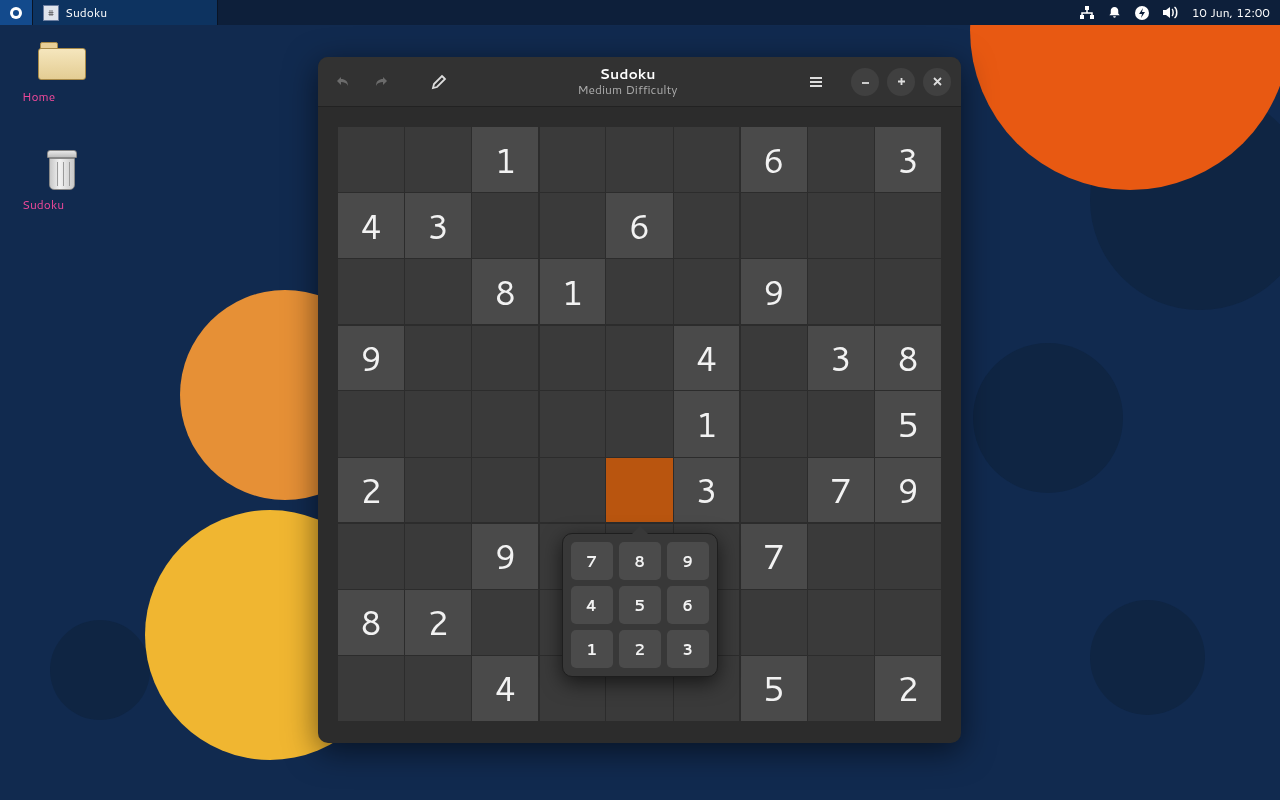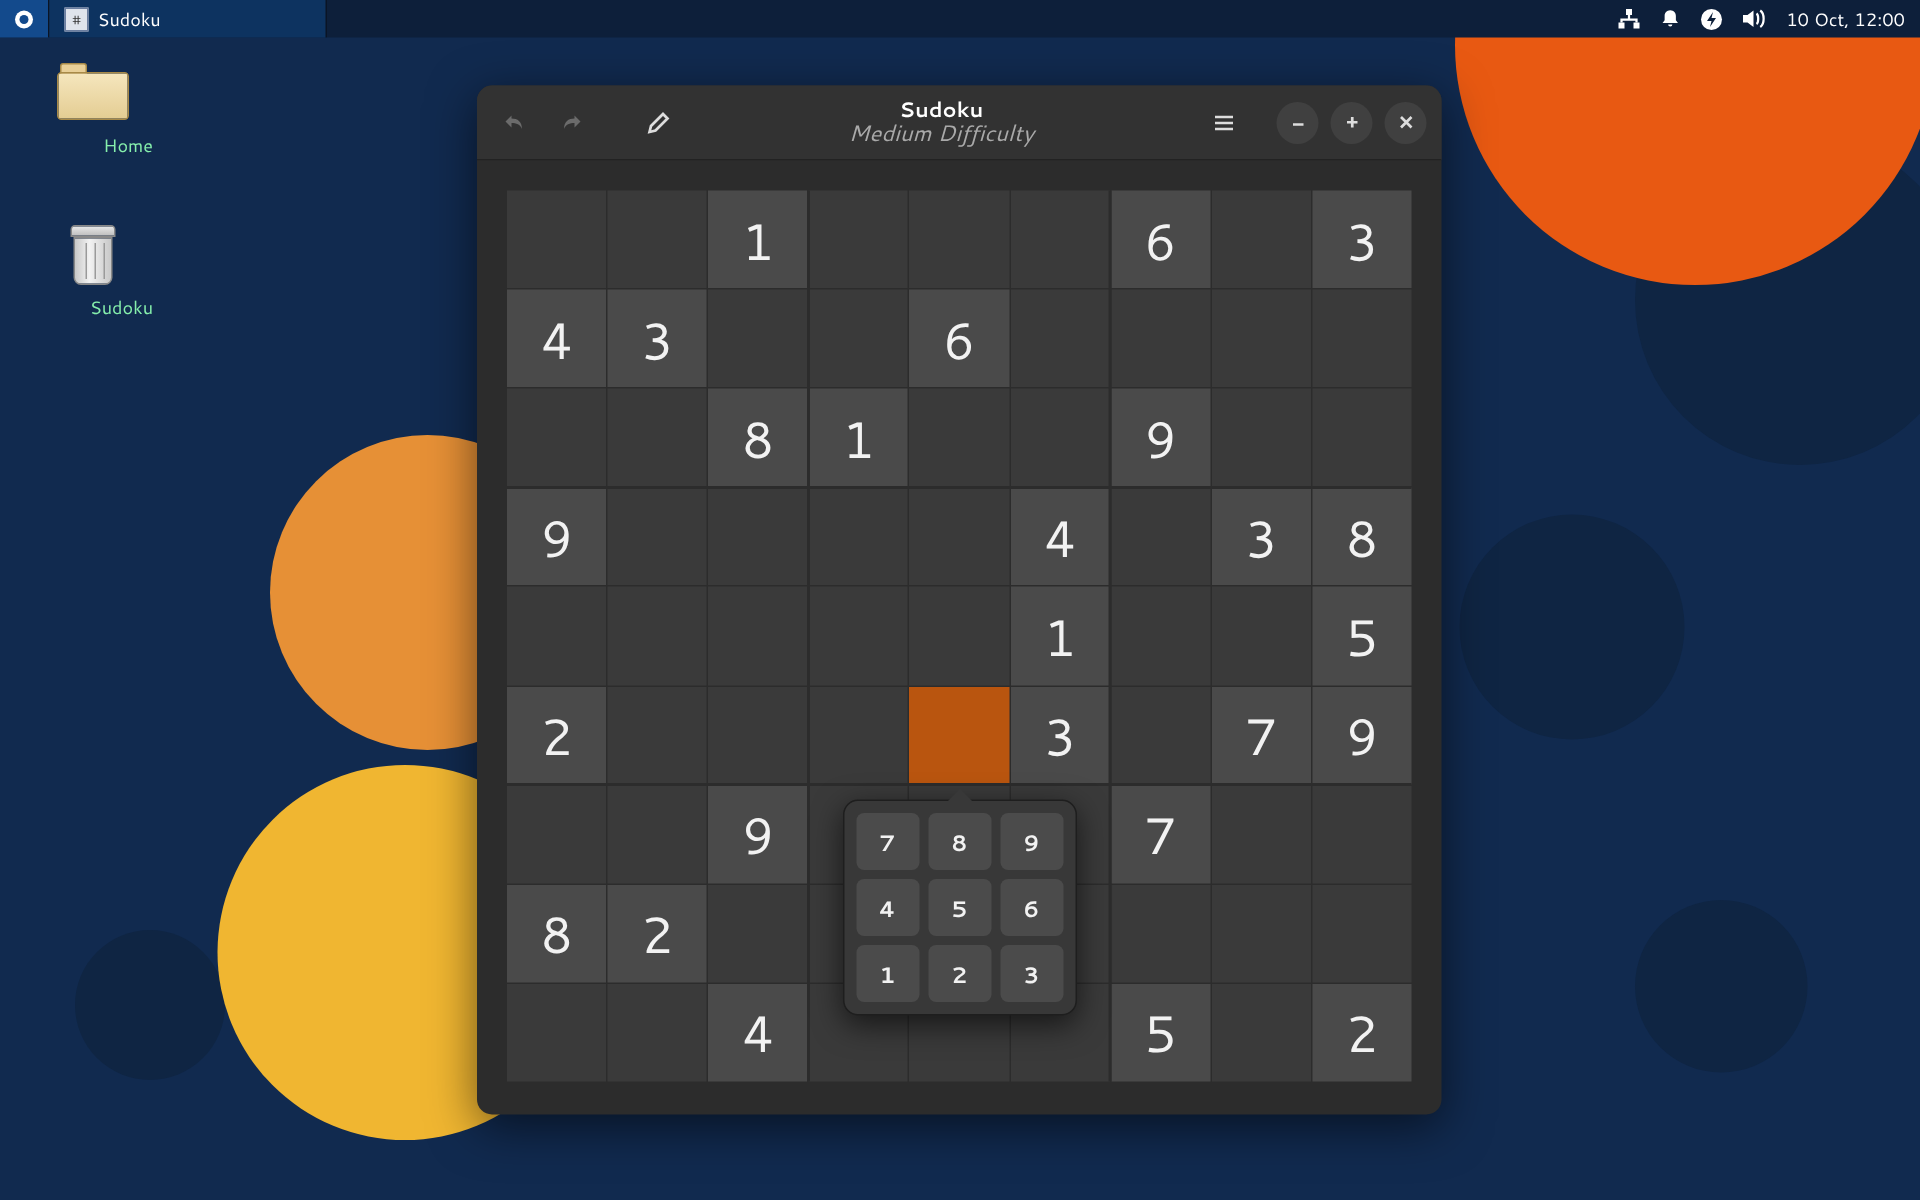--- a/index.html
+++ b/index.html
@@ -19,40 +19,40 @@
   
   .panel { position: absolute; top: 0; left: 0; right: 0; height: 25px; background: #0d1f3a; display: flex; align-items: center; color: #fff; font-size: 12px; }
   .panel .launcher { width: 33px; height: 25px; background: #134a8c; display: flex; align-items: center; justify-content: center; border-right: 1px solid #0a1425; }
   .panel .app { display: flex; align-items: center; gap: 6px; padding: 0 10px; background: #0d3360; height: 100%; border-right: 1px solid #0a1425; min-width: 185px; }
   .panel .app .ic { width: 16px; height: 16px; background: #dfe4ec; border: 1px solid #6b7ea0; display: grid; place-content: center; font-size: 8px; color: #333; }
   .panel .spacer { flex: 1; }
   .panel .tray { display: flex; align-items: center; gap: 12px; padding: 0 10px; height: 100%; }
   .panel svg, .panel .glyph { color: #f2f2f2; fill: #f2f2f2; }
 
   
-  .desktop-icon { position: absolute; width: 80px; text-align: right; color: #86efac; font-size: 12px; }
+  .desktop-icon { position: absolute; width: 80px; text-align: left; color: #ec4899; font-size: 12px; }
   .desktop-icon .ic { width: 48px; height: 40px; margin: 0 auto 6px; }
   .di-home { top: 42px; left: 22px; }
   .di-trash { top: 150px; left: 22px; }
   .folder { position: relative; width: 48px; height: 38px; }
   .folder .tab   { position: absolute; top: 0; left: 2px; width: 18px; height: 8px; background: #e8cf97; border: 1px solid #a88a48; border-radius: 2px 2px 0 0; }
   .folder .body  { position: absolute; top: 6px; left: 0; right: 0; bottom: 0; background: linear-gradient(#f5e6bd,#e4cd93); border: 1px solid #a88a48; border-radius: 3px; }
   .trash { width: 32px; height: 40px; margin: 0 auto; position: relative; }
   .trash .lid { position: absolute; top: 0; left: 1px; right: 1px; height: 8px; background: linear-gradient(#e8e8e8,#bfbfbf); border: 1px solid #888; border-radius: 3px 3px 0 0; }
   .trash .can { position: absolute; top: 8px; left: 3px; right: 3px; bottom: 0; background: linear-gradient(90deg,#c8c8c8,#f2f2f2 40%,#c8c8c8); border: 1px solid #888; border-radius: 0 0 5px 5px; }
   .trash .can::after { content: ""; position: absolute; top: 3px; bottom: 3px; left: 30%; width: 1px; background: #9a9a9a; box-shadow: 6px 0 #9a9a9a, 12px 0 #9a9a9a; }
 
   
   .window { position: absolute; top: 57px; left: 318px; width: 643px; height: 686px; background: #2c2c2c; border-radius: 10px; box-shadow: 0 8px 32px rgba(0,0,0,.55); overflow: visible; }
   .titlebar { height: 50px; background: #323232; border-radius: 10px 10px 0 0; display: flex; align-items: center; padding: 0 10px; gap: 8px; border-bottom: 1px solid #222; }
   .tbtn { width: 30px; height: 30px; border-radius: 5px; display: flex; align-items: center; justify-content: center; color: #ddd; }
   .tbtn.dim { color: #6b6b6b; }
   .titlebar .title-wrap { flex: 1; text-align: center; line-height: 1.1; }
   .titlebar .title { color: #fff; font-size: 14px; font-weight: 600; }
-  .titlebar .subtitle { color: #a9a9a9; font-size: 15px; font-style: italic; }
+  .titlebar .subtitle { color: #a9a9a9; font-size: 12px; }
   .circle-btn { width: 28px; height: 28px; border-radius: 50%; background: #404040; color: #ddd; display: flex; align-items: center; justify-content: center; font-size: 15px; }
   .titlebar svg { display: block; }
 
   
   .board-wrap { padding: 20px 20px 24px; }
   .board { width: 603px; height: 594px; background: #2c2c2c; display: grid; grid-template-columns: repeat(9,1fr); grid-template-rows: repeat(9,1fr); gap: 1px; position: relative; }
   .cell { background: #3a3a3a; display: flex; align-items: center; justify-content: center; color: #f2f2f2; font-size: 34px; font-weight: 400; }
   .cell.given { background: #4a4a4a; }
   .cell.sel   { background: #b9550f; }
   
@@ -99,21 +99,21 @@
         <path d="M8 2c-2.5 0-4 2-4 4v3l-1.5 2h11L12 9V6c0-2-1.5-4-4-4zM6.5 12a1.5 1.5 0 003 0" fill="#fff"></path>
       </svg>
     <svg width="16" height="16" viewBox="0 0 16 16">
         <circle cx="8" cy="8" r="7" fill="#fff"></circle>
         <path d="M9 3L5 9h3l-1 4 4-6H8z" fill="#0d1f3a"></path>
       </svg>
     <svg width="18" height="15" viewBox="0 0 18 15">
         <path d="M1 5v5h3l4 3V2L4 5z" fill="#fff"></path>
         <path d="M10 4c1.5 1 1.5 6 0 7M12.5 2c3 2 3 9 0 11" stroke="#fff" stroke-width="1.5" fill="none"></path>
       </svg>
-    <span>10 Oct, 12:00</span>
+    <span>10 Jun, 12:00</span>
   </div>
 </div>
 
 <div class="desktop-icon di-home">
   <div class="ic">
       <div class="folder">
         <div class="tab"></div>
         <div class="body"></div>
       </div>
     </div>

